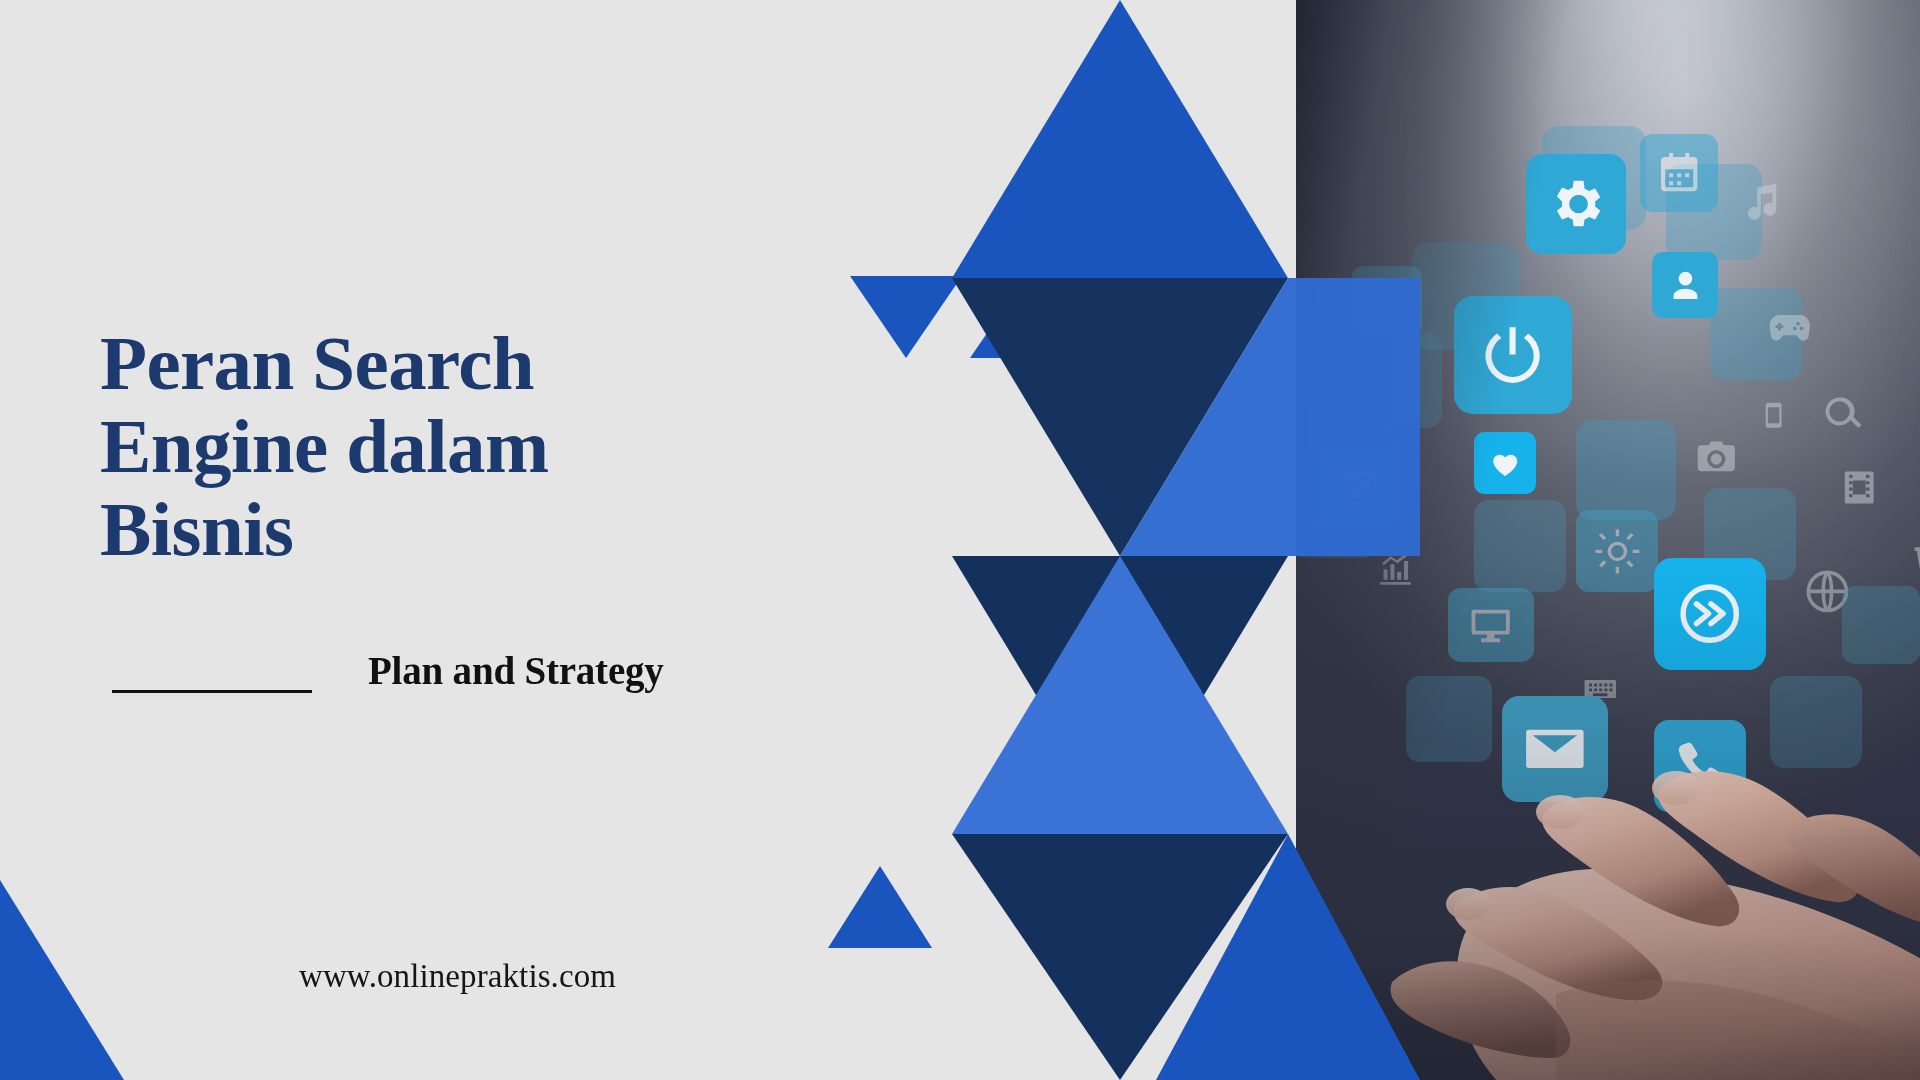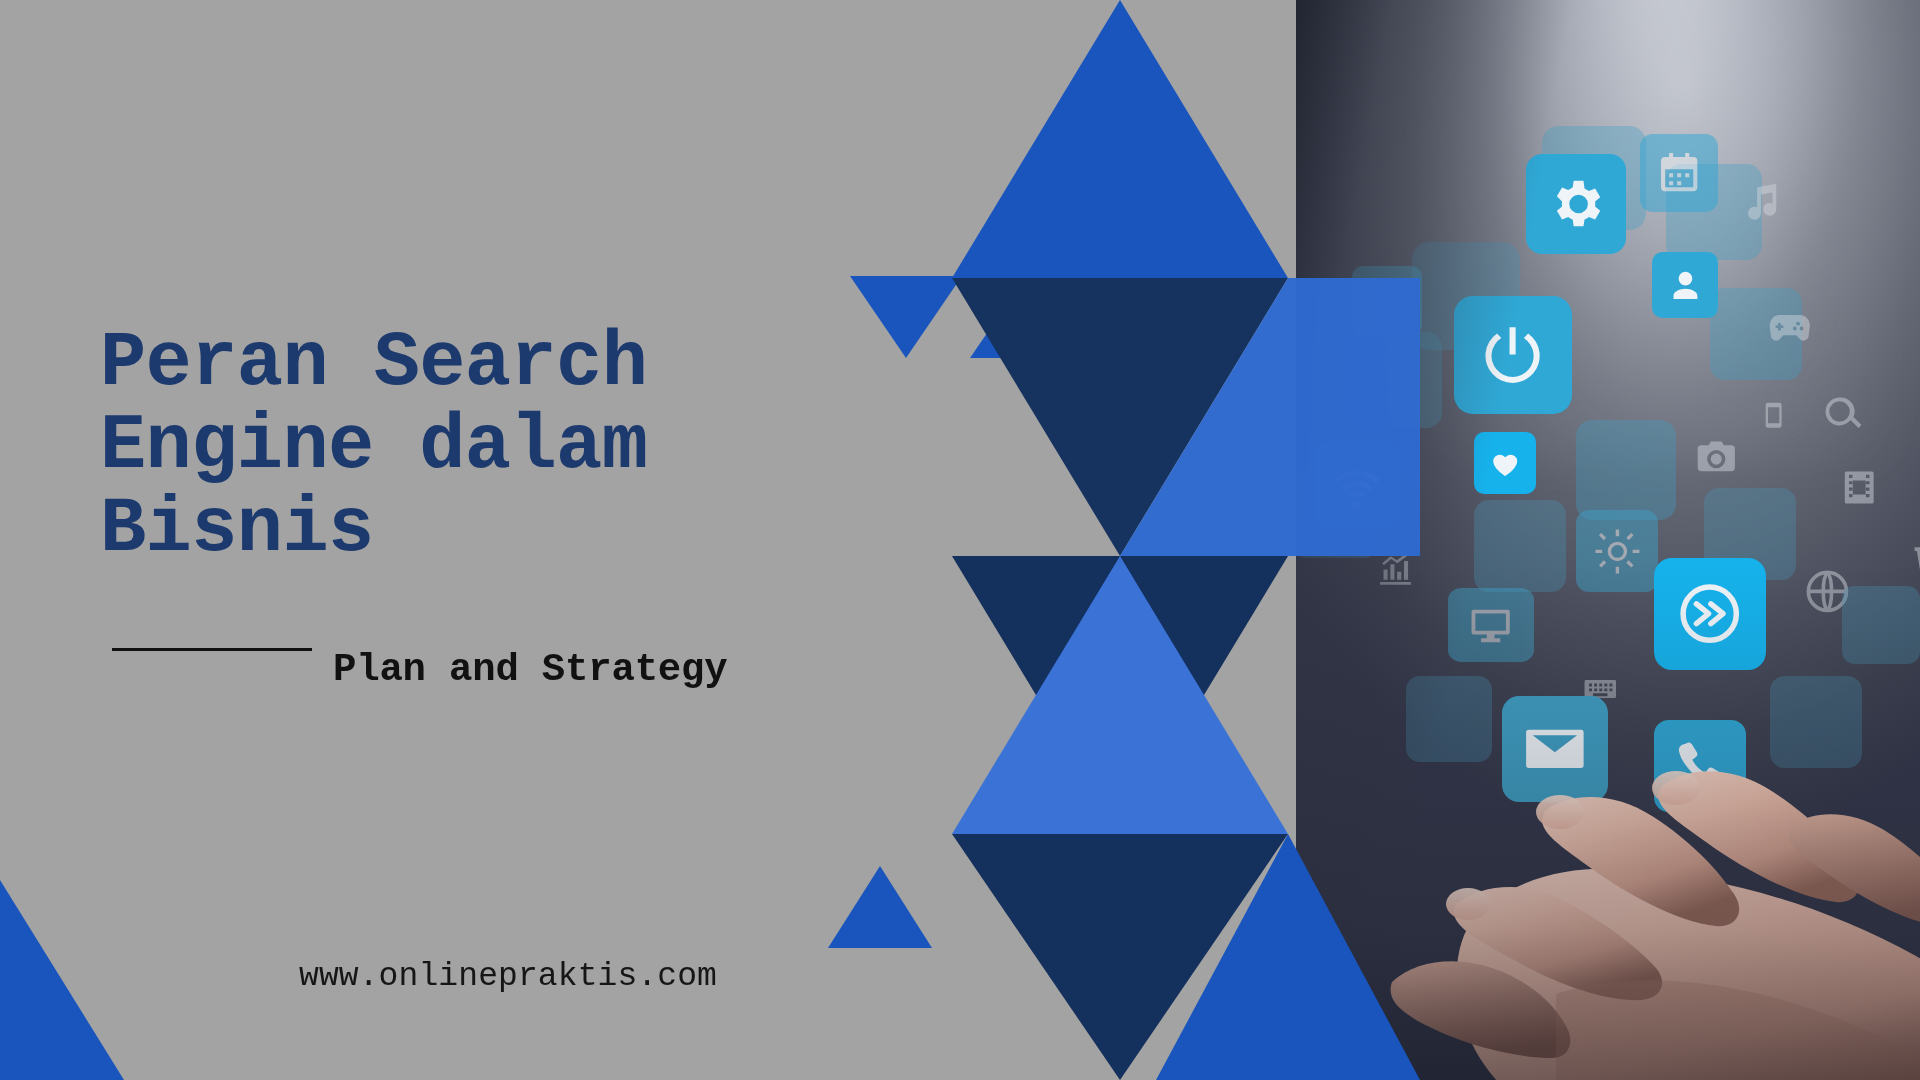--- a/index.html
+++ b/index.html
@@ -5,22 +5,22 @@
   html, body {
     margin: 0;
     padding: 0;
     background: #ffffff;
   }
   #slide {
     position: relative;
     width: 1920px;
     height: 1080px;
     overflow: hidden;
-    background: #a3a3a3;
-    font-family: Liberation Mono, monospace;
+    background: #e5e5e5;
+    font-family: Liberation Serif, serif;
   }
 
   
   .photo-panel {
     position: absolute;
     top: 0;
     left: 1296px;
     width: 624px;
     height: 1080px;
     overflow: hidden;
@@ -110,22 +110,22 @@
     font-weight: 800;
     line-height: 1.08;
     letter-spacing: -0.6px;
     white-space: pre-line;
   }
   .subtitle-row {
     position: absolute;
     left: 112px;
     top: 648px;
     display: flex;
-    align-items: flex-start;
-    gap: 21px;
+    align-items: flex-end;
+    gap: 56px;
   }
   .subtitle-rule {
     width: 200px;
     height: 3px;
     background: #111111;
   }
   .subtitle-text {
     color: #111111;
     font-size: 39px;
     font-weight: 700;

